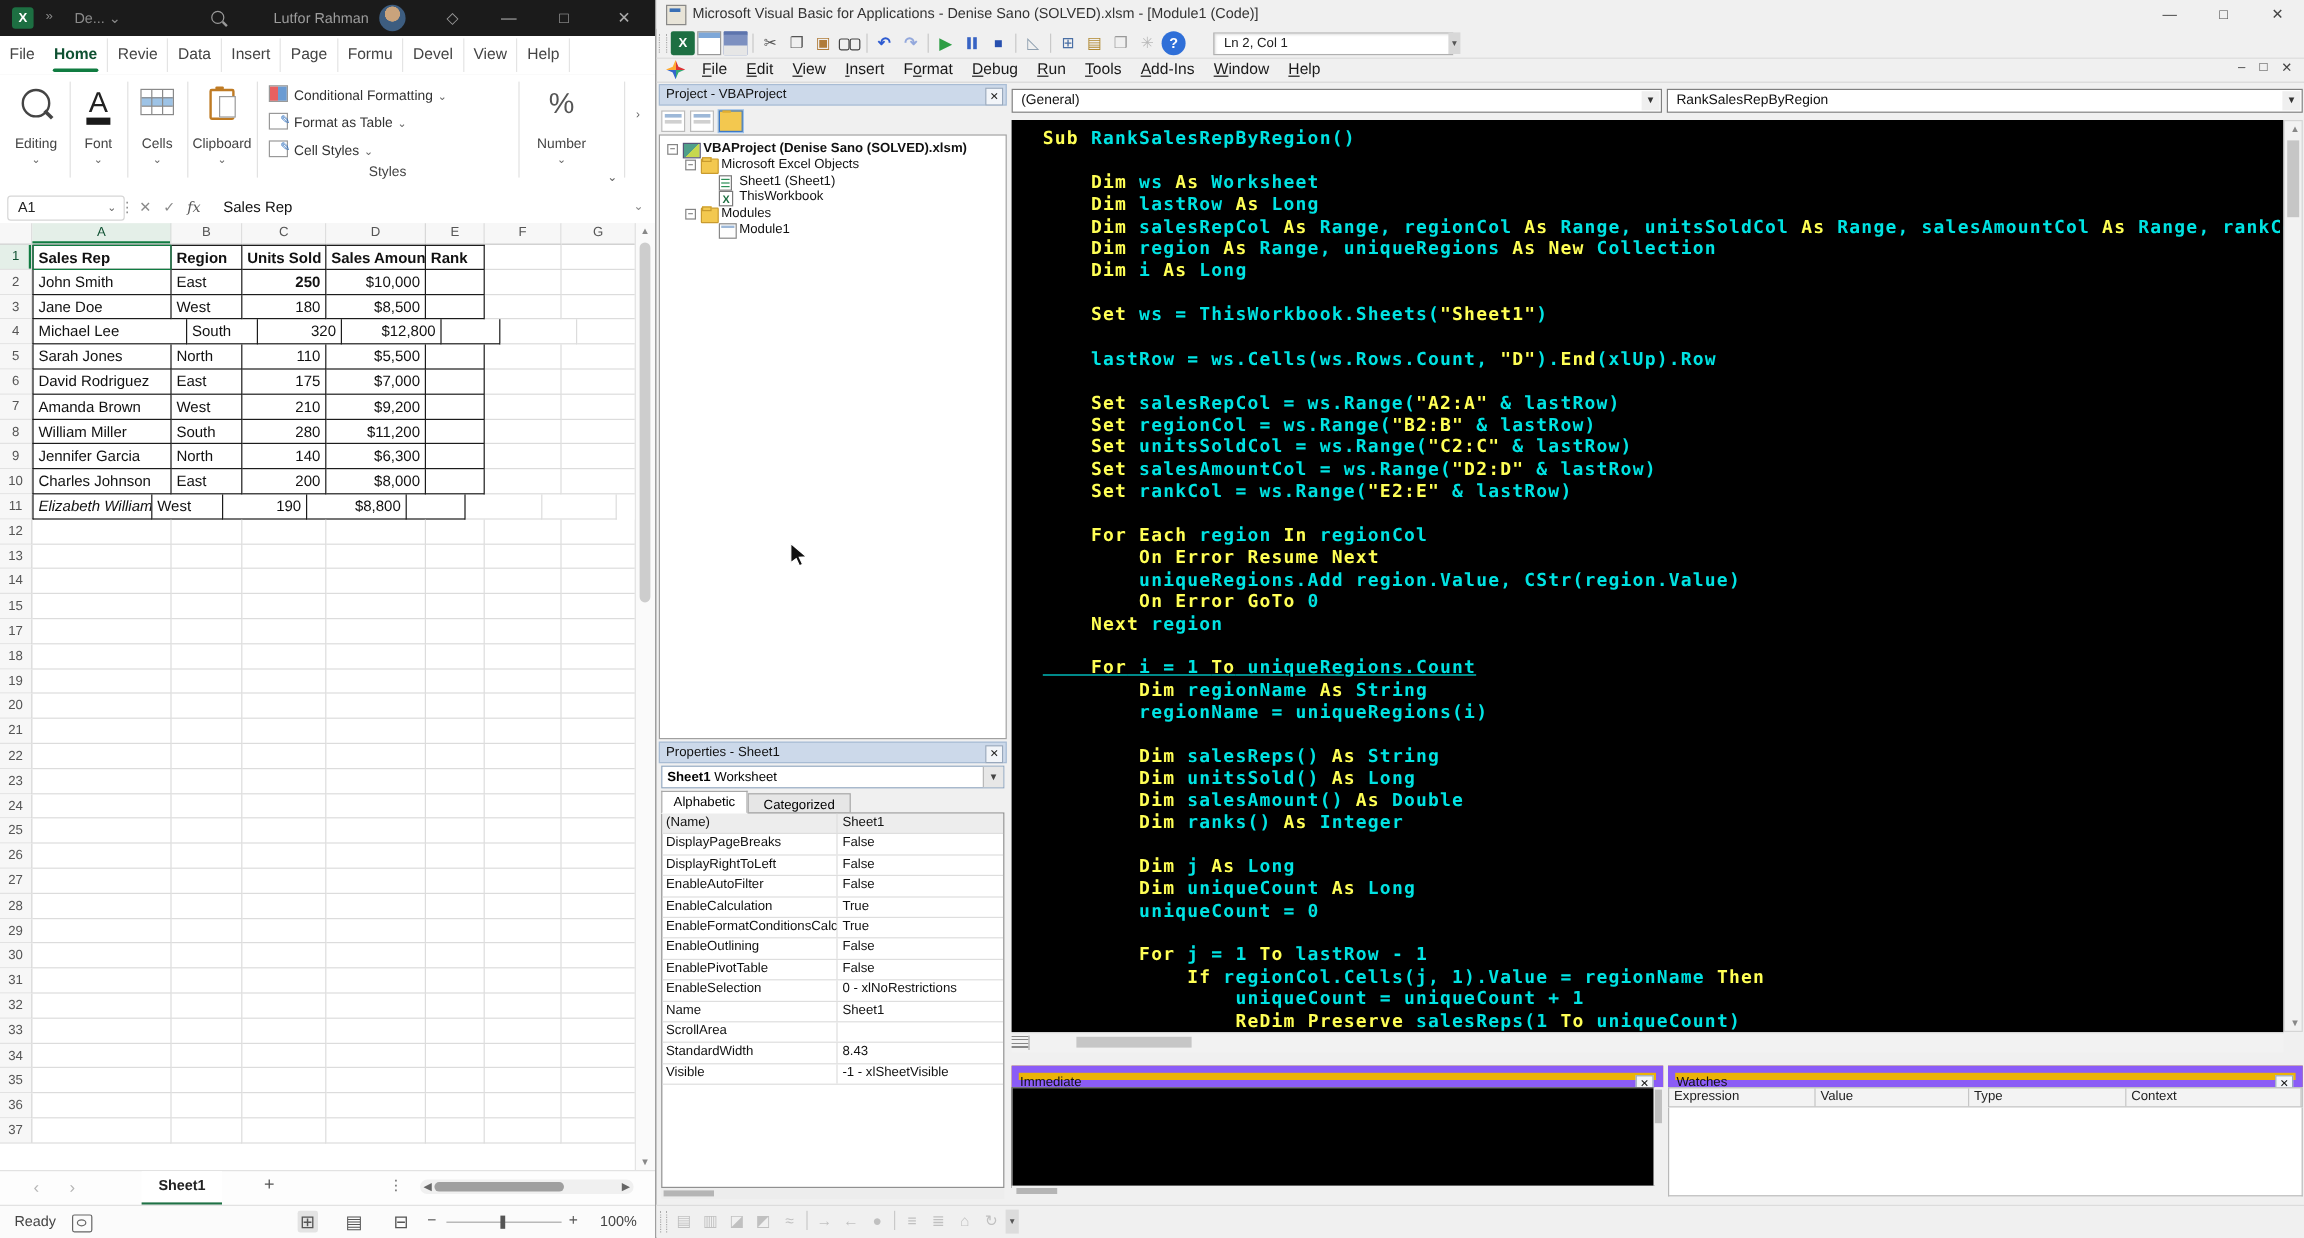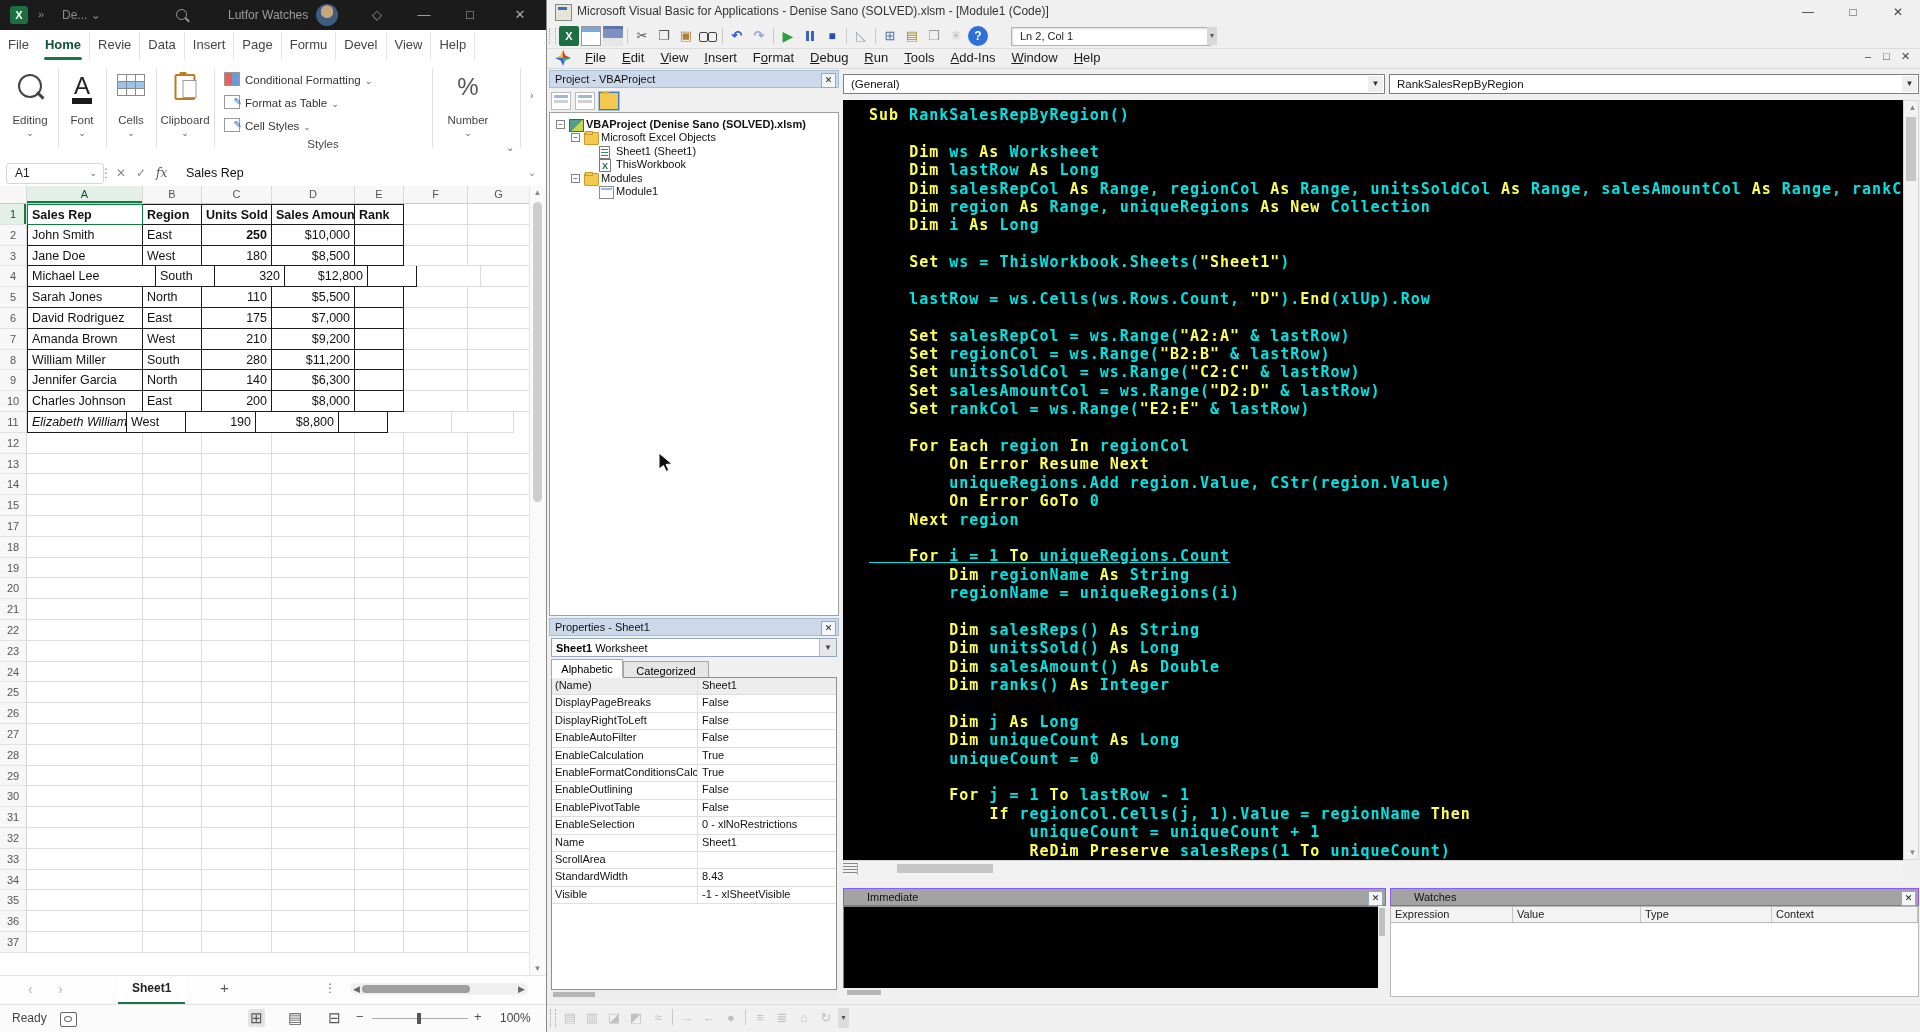--- a/index.html
+++ b/index.html
@@ -181,22 +181,22 @@
     font-family:"DejaVu Sans Mono","Liberation Mono",monospace;font-size:15px;font-weight:bold;letter-spacing:1px;}
   .cl{height:18.4px;white-space:pre;color:#00e3e3;}
   .ck{color:#ffff55;} .cs{color:#ffff55;}
   #code-vscroll{position:absolute;left:1356px;top:100px;width:16px;height:760px;background:#f2f2f2;border:1px solid #d5d5d5;box-sizing:border-box;}
   #code-vscroll .th{position:absolute;left:2px;top:16px;width:10px;height:64px;background:#c6c6c6;}
   #code-hscroll{position:absolute;left:296px;top:860px;width:1060px;height:16px;background:#f2f2f2;border-top:1px solid #d5d5d5;}
   #code-hscroll .mbox{position:absolute;left:0;top:2px;width:14px;height:12px;border-right:1px solid #aaa;
     background:repeating-linear-gradient(#888 0 1px,#f2f2f2 1px 3px);}
   #code-hscroll .th{position:absolute;left:54px;top:3px;width:96px;height:9px;background:#c6c6c6;}
   
-  .bpanel-head{position:absolute;top:888px;height:18px;background:#a3a3a3;border:1px solid #8b5cf6;box-sizing:border-box;
-    font-size:11px;color:#111;line-height:16px;padding-left:23px;}
+  .bpanel-head{position:absolute;top:888px;height:18px;background:#eab308;border:6px solid #8b5cf6;box-sizing:border-box;
+    font-size:11px;color:#111;line-height:16px;padding-left:1px;}
   .bclose{position:absolute;right:2px;top:2px;width:13px;height:13px;border:1px solid #98a8bc;background:#f2f5f9;font-size:9px;
     line-height:12px;text-align:center;color:#111;}
   #imm-body{position:absolute;left:296px;top:906px;width:534px;height:82px;background:#000;border:1px solid #808080;}
   #imm-vs{position:absolute;left:831px;top:906px;width:8px;height:82px;background:#f0f0f0;}
   #imm-vs i{display:block;margin:2px 1px;width:6px;height:28px;background:#c0c0c0;}
   #imm-hs{position:absolute;left:296px;top:988px;width:543px;height:9px;background:#f0f0f0;}
   #imm-hs i{position:absolute;left:4px;top:2px;width:34px;height:5px;background:#b5b5b5;}
   #watch-cols{position:absolute;left:843px;top:906px;width:529px;height:17px;background:#f3f3f3;border:1px solid #b8b8b8;box-sizing:border-box;display:flex;}
   .wcol{border-right:1px solid #c6c6c6;font-size:11px;color:#222;line-height:15px;padding-left:4px;flex:none;box-sizing:border-box;}
   #watch-body{position:absolute;left:843px;top:923px;width:529px;height:74px;background:#fff;border:1px solid #b8b8b8;border-top:none;box-sizing:border-box;}
@@ -210,21 +210,21 @@
 </style>
 </head>
 <body>
 
 <div id="xl">
   <div id="xl-title">
     <div class="xl-logo">X</div>
     <div class="tchev" style="left:38px">»</div>
     <div class="tchev" style="left:62px;font-size:12px"><span>De...</span> ⌄</div>
     <div class="tsearch"></div>
-    <div class="tuser">Lutfor Watches</div>
+    <div class="tuser">Lutfor Rahman</div>
     <div class="avatar"></div>
     <div class="tdiamond">◇</div>
     <div class="wbtn" style="left:402px">—</div>
     <div class="wbtn" style="left:448px">□</div>
     <div class="wbtn" style="left:498px">✕</div>
   </div>
   <div id="xl-menurow">
     <div id="etabs">
         <div class="etab">File</div>
         <div class="etab on">Home</div>

